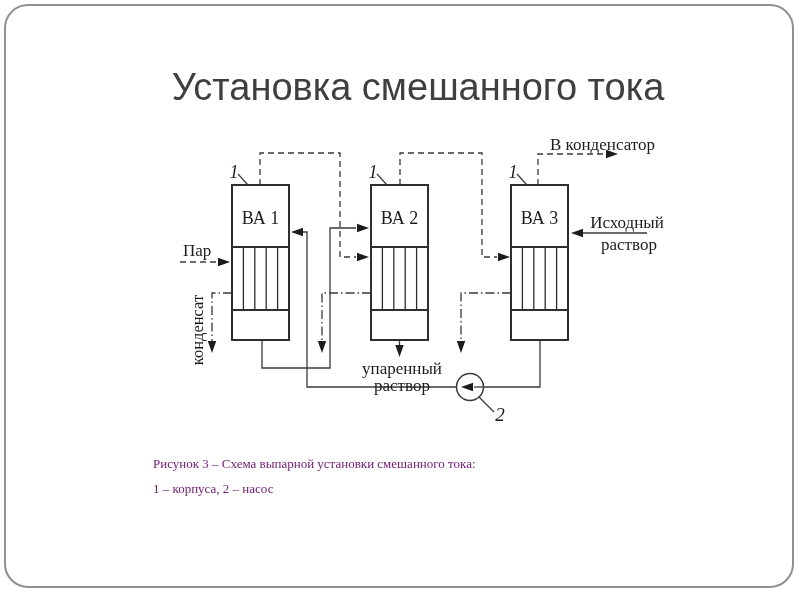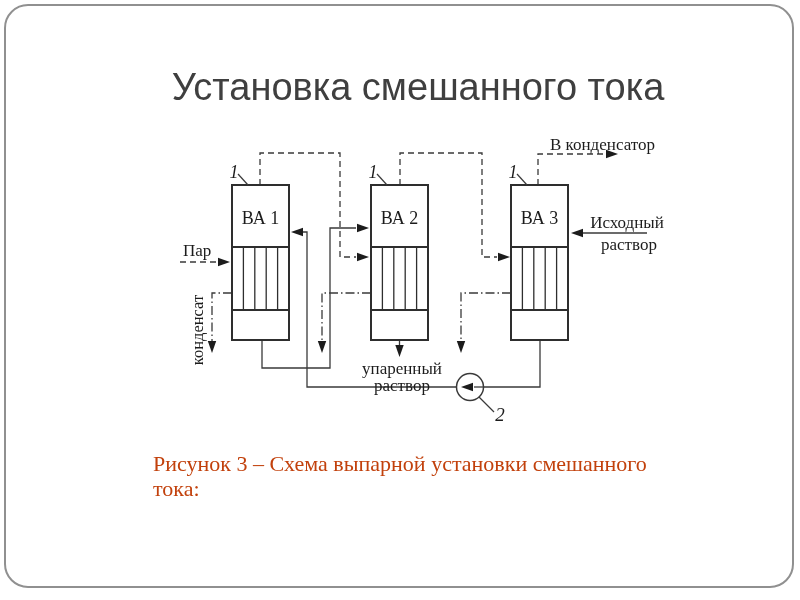--- a/index.html
+++ b/index.html
@@ -13,21 +13,21 @@
   .slide-title{
     position:absolute;left:0;top:66px;width:800px;text-align:center;
     transform:translateX(18px);
     font-family:"Liberation Sans",sans-serif;
     font-size:38px;font-weight:400;color:#3f3f3f;letter-spacing:0px;
     white-space:nowrap;
   }
   .caption{
     position:absolute;left:153px;top:451px;width:540px;
     font-family:"Liberation Serif",serif;
-    font-size:22px;color:#c2410c;line-height:25px;
+    font-size:13px;color:#701a75;line-height:25px;
   }
   svg{position:absolute;left:0;top:0;}
   svg text{
     font-family:"Liberation Serif",serif;
     fill:#1c1c1c;
   }
   .t17{font-size:17px;}
   .t18{font-size:18px;}
   .ref{font-size:18px;font-style:italic;}
   .pipe{stroke:#3a3a3a;stroke-width:1.3;fill:none;}
@@ -147,13 +147,14 @@
   <text class="t17" style="font-size:16.5px" x="203" y="330" text-anchor="middle" transform="rotate(-90 203 330)">конденсат</text>
   <text class="t17" x="550" y="150">В конденсатор</text>
   <text class="t17" x="627" y="228" text-anchor="middle">Исходный</text>
   <text class="t17" x="629" y="250" text-anchor="middle">раствор</text>
   <text class="t17" x="402" y="374" text-anchor="middle">упаренный</text>
   <text class="t17" x="402" y="391" text-anchor="middle">раствор</text>
 </svg>
 
 <div class="caption">
   <div>Рисунок 3 – Схема выпарной установки смешанного тока:</div>
+  <div>1 – корпуса, 2 – насос</div>
 </div>
 
 </body></html>

